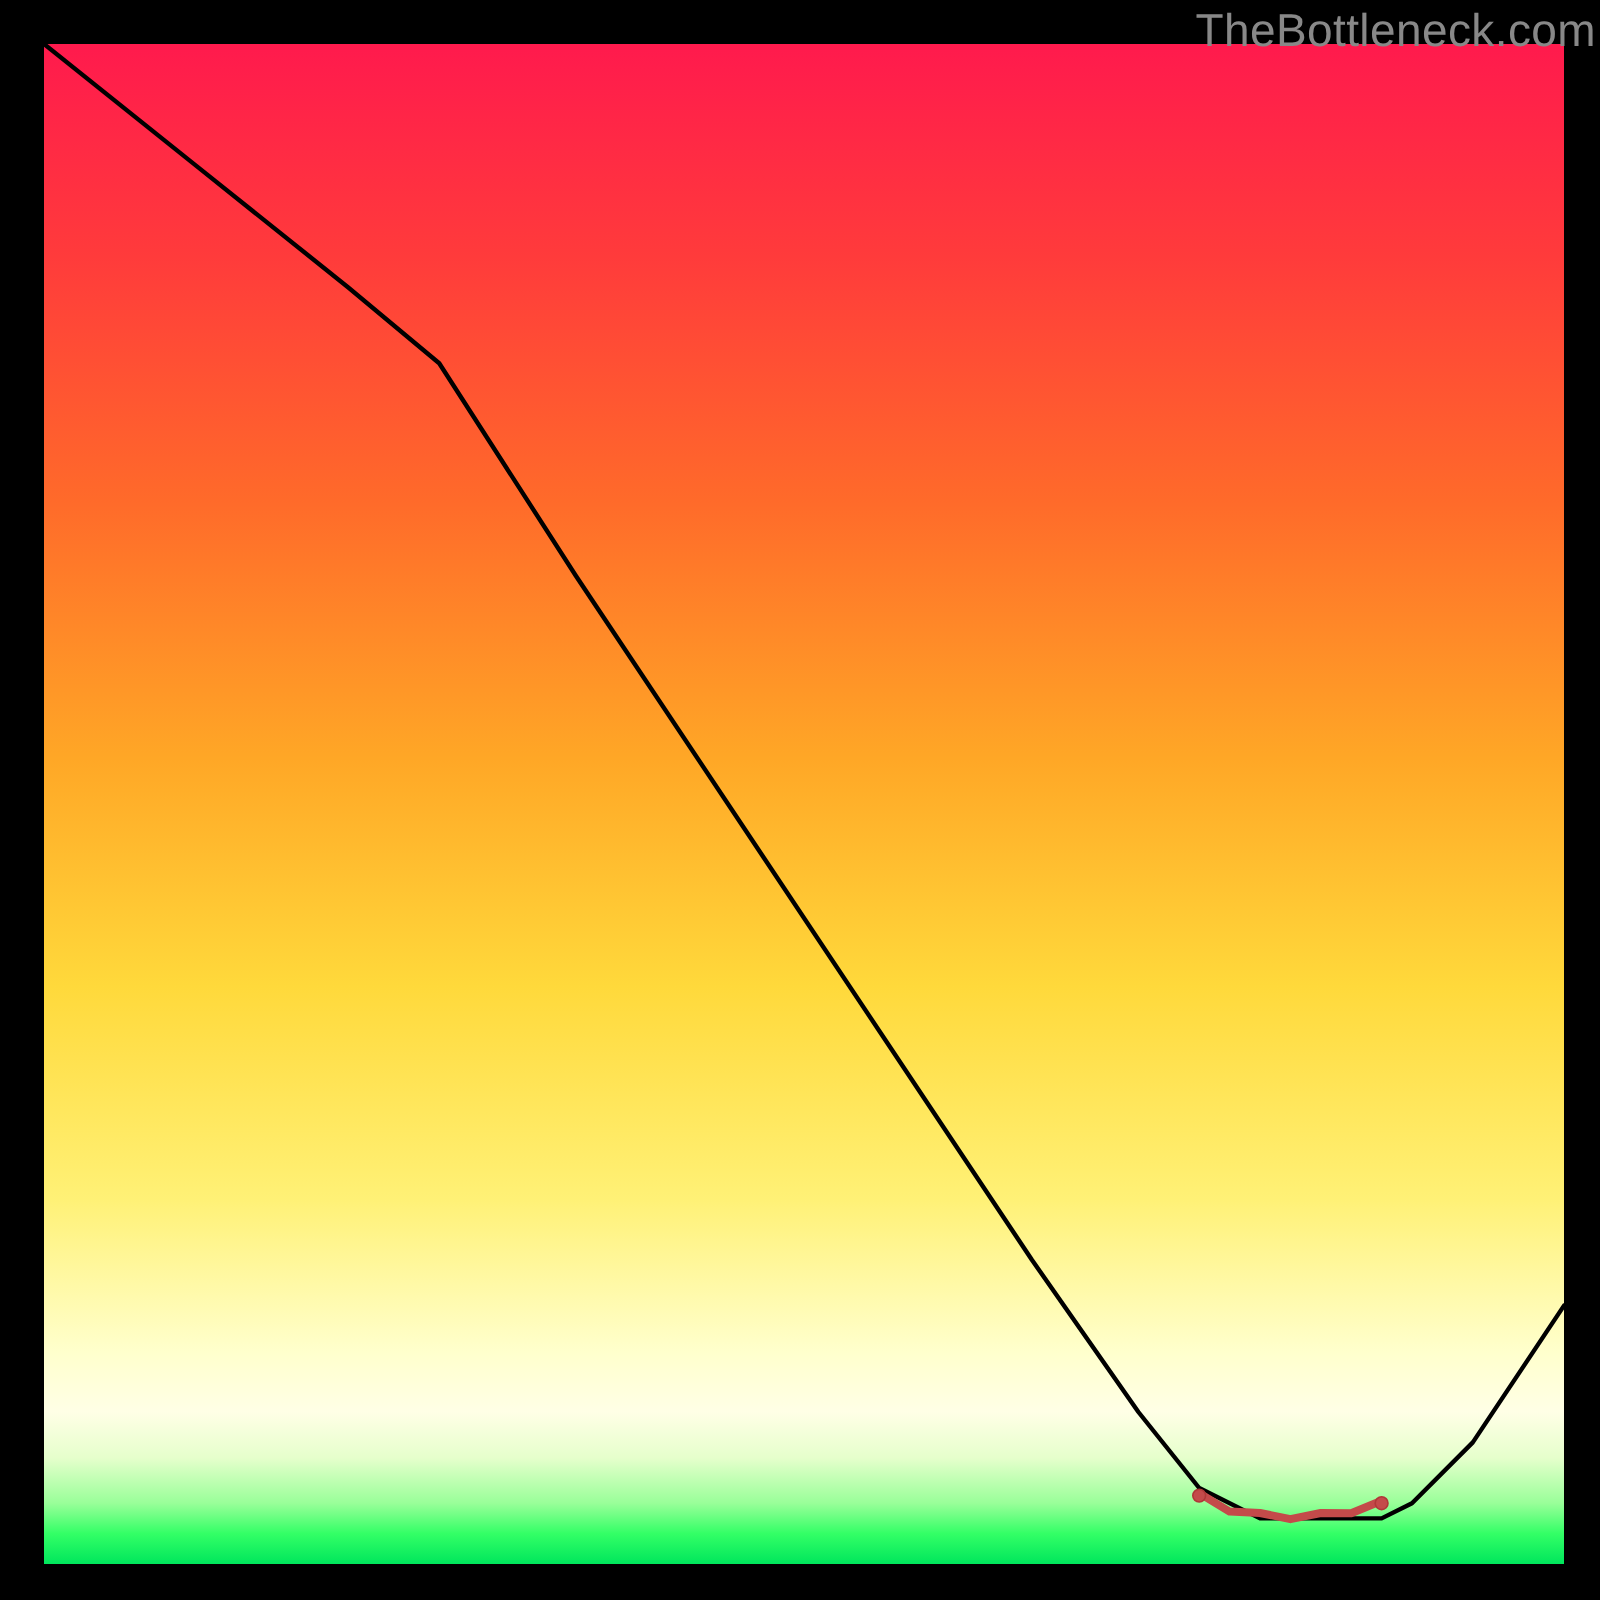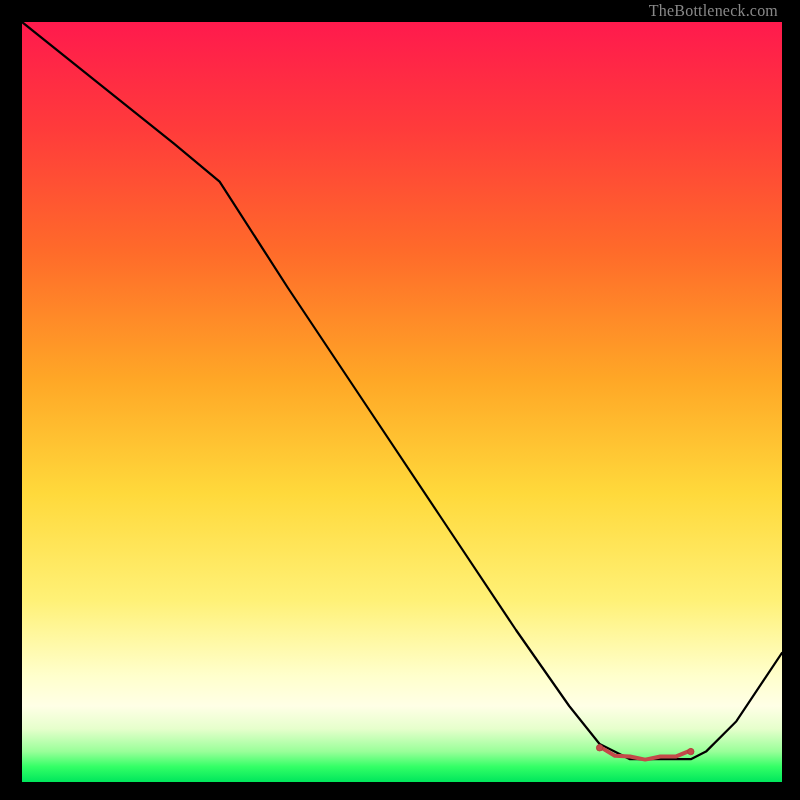--- a/index.html
+++ b/index.html
@@ -40,23 +40,23 @@
     position: absolute;
     left: 22px;
     top: 22px;
     width: 760px;
     height: 760px;
     pointer-events: none;
   }
   .watermark {
     position: absolute;
     top: 2px;
-    right: 22px;
-    font-family: Liberation Serif, serif;
-    font-size: 16px;
+    right: 2px;
+    font-family: Liberation Sans, sans-serif;
+    font-size: 23px;
     color: #888;
     letter-spacing: 0.2px;
     user-select: none;
   }
 </style>
 </head>
 <body>
 <div class="wrap">
 
   <div class="plot"></div>

